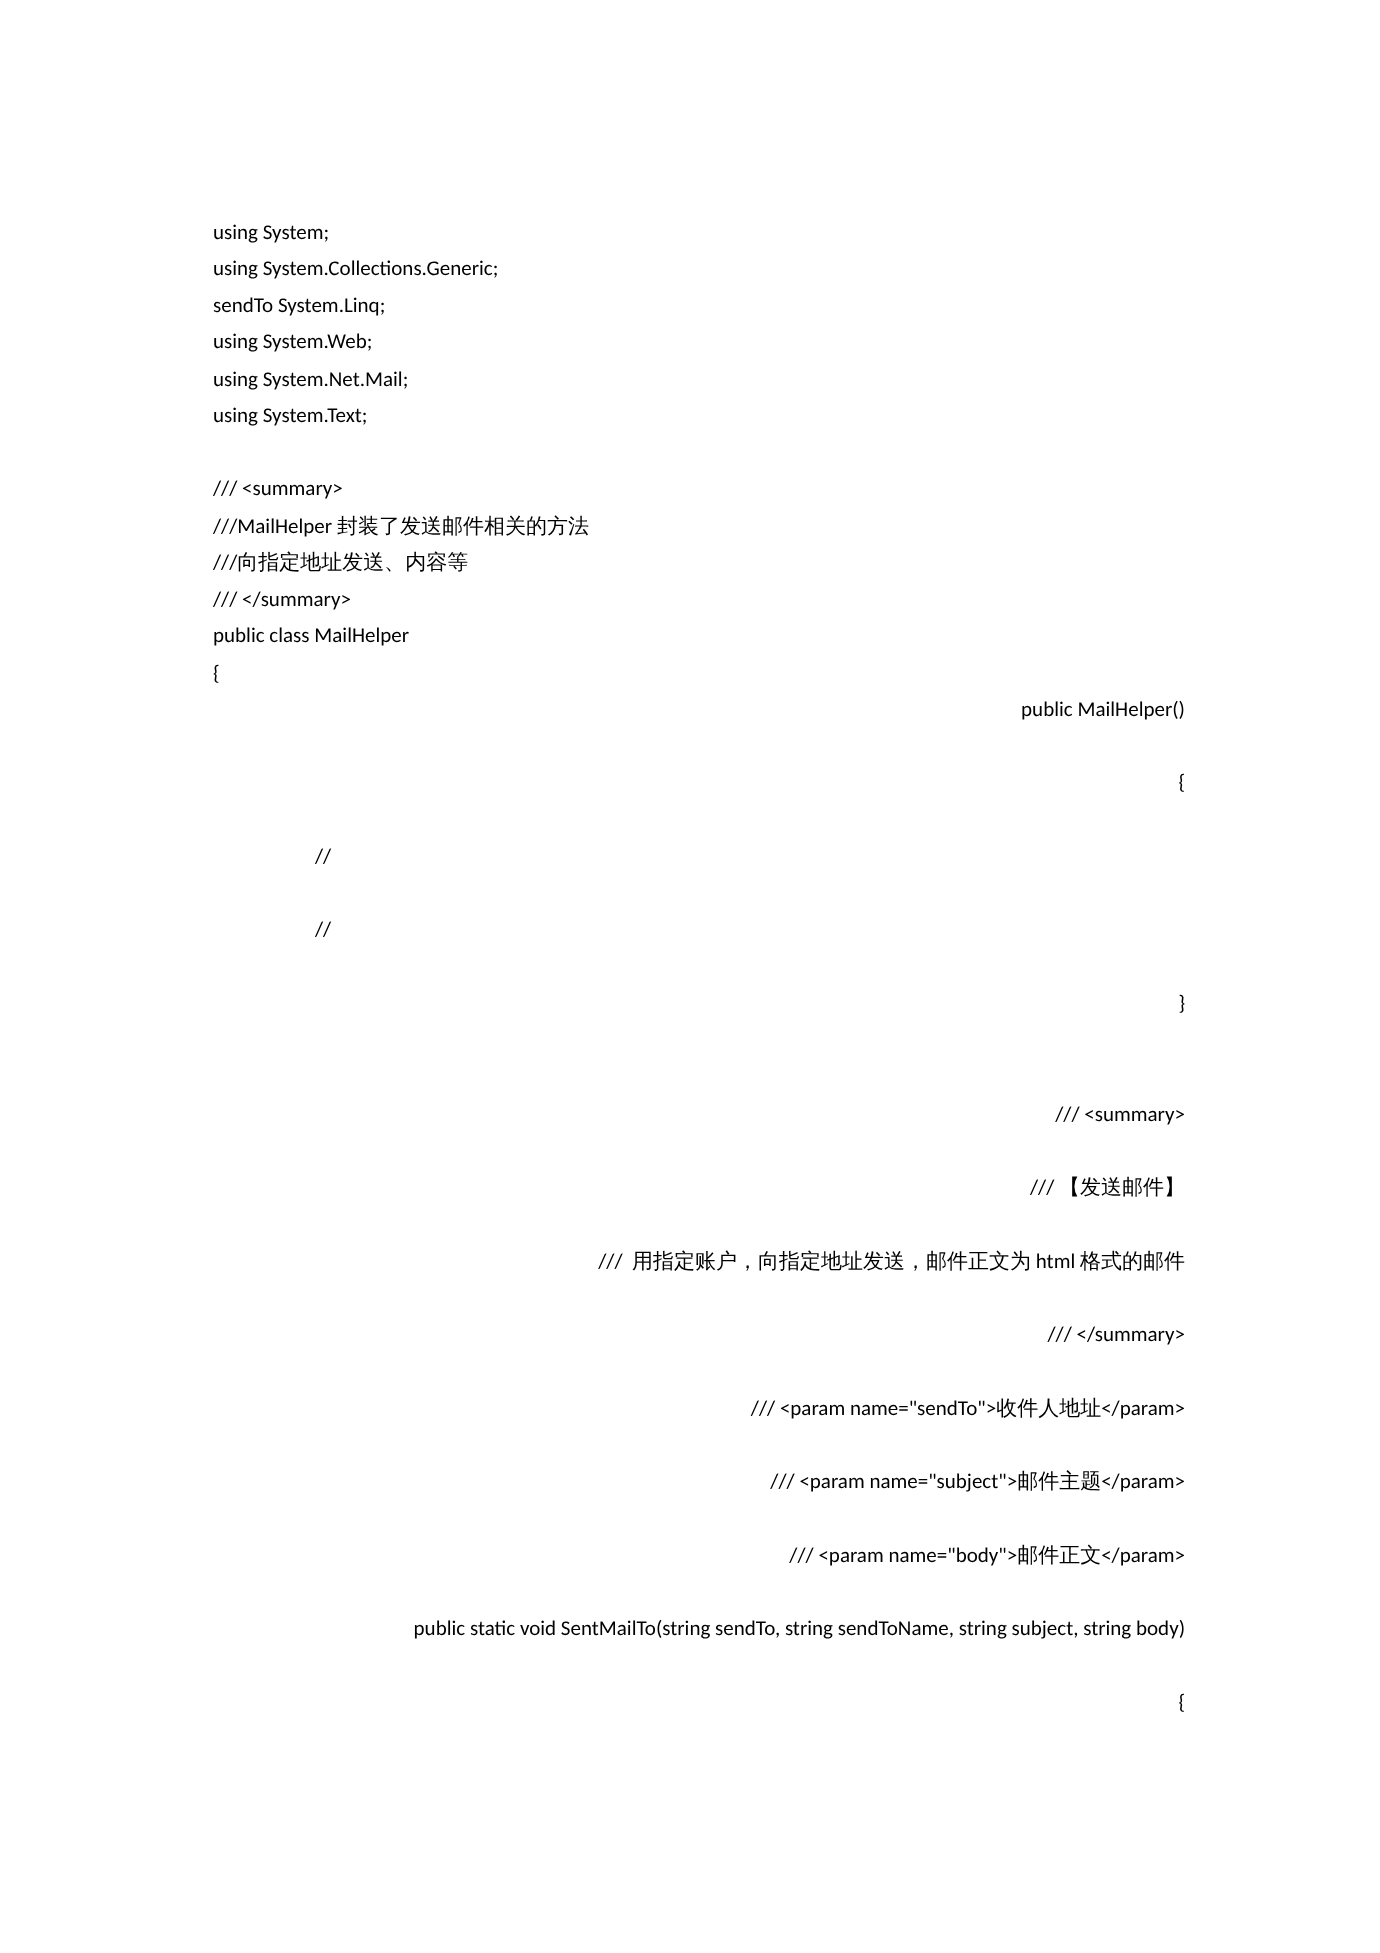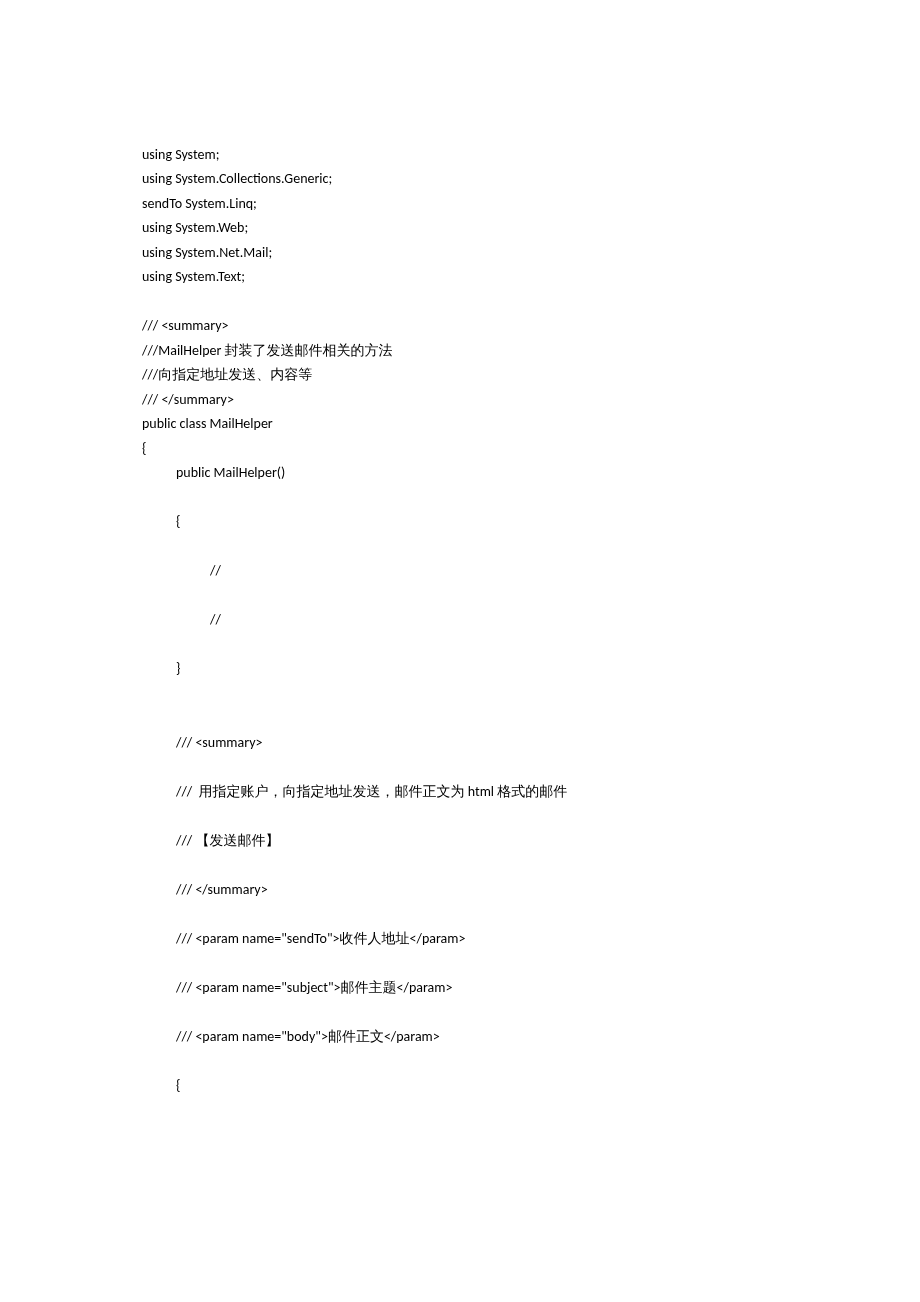--- a/index.html
+++ b/index.html
@@ -14,21 +14,21 @@
   .page {
     width: 920px;
     min-height: 1302px;
     box-sizing: border-box;
     padding: 118px 130px 0 142px;
   }
   .code {
     white-space: pre-wrap;
     word-break: break-word;
   }
-  .ind1 { padding-left: 34px; display: block; }
+  .ind1 { padding-left: 34px; display: block; text-align: right; }
   .ind2 { padding-left: 68px; display: block; }
 </style>
 </head>
 <body>
 
 <div class="page">
 <div class="code">
 <span>using System;</span>
 <span>using System.Collections.Generic;</span>
 <span>sendTo System.Linq;</span>
@@ -42,26 +42,27 @@
 <span>/// &lt;/summary&gt;</span>
 <span>public class MailHelper</span>
 <span>{</span>
 <span class="ind1">public MailHelper()</span>
 <span class="ind1">{</span>
 <span class="ind2">//</span>
 <span class="ind2">//</span>
 <span class="ind1">}</span>
 <span></span>
 <span class="ind1">/// &lt;summary&gt;</span>
+<span class="ind1">/// 【发送邮件】</span>
 <span class="ind1">///  用指定账户，向指定地址发送，邮件正文为 html 格式的邮件</span>
-<span class="ind1">/// 【发送邮件】</span>
 <span class="ind1">/// &lt;/summary&gt;</span>
 <span class="ind1">/// &lt;param name="sendTo"&gt;收件人地址&lt;/param&gt;</span>
 <span class="ind1">/// &lt;param name="subject"&gt;邮件主题&lt;/param&gt;</span>
 <span class="ind1">/// &lt;param name="body"&gt;邮件正文&lt;/param&gt;</span>
+<span class="ind1">public static void SentMailTo(string sendTo, string sendToName, string subject, string body)</span>
 <span class="ind1">{</span>
 
 
 
 
 
 
 
 
 

